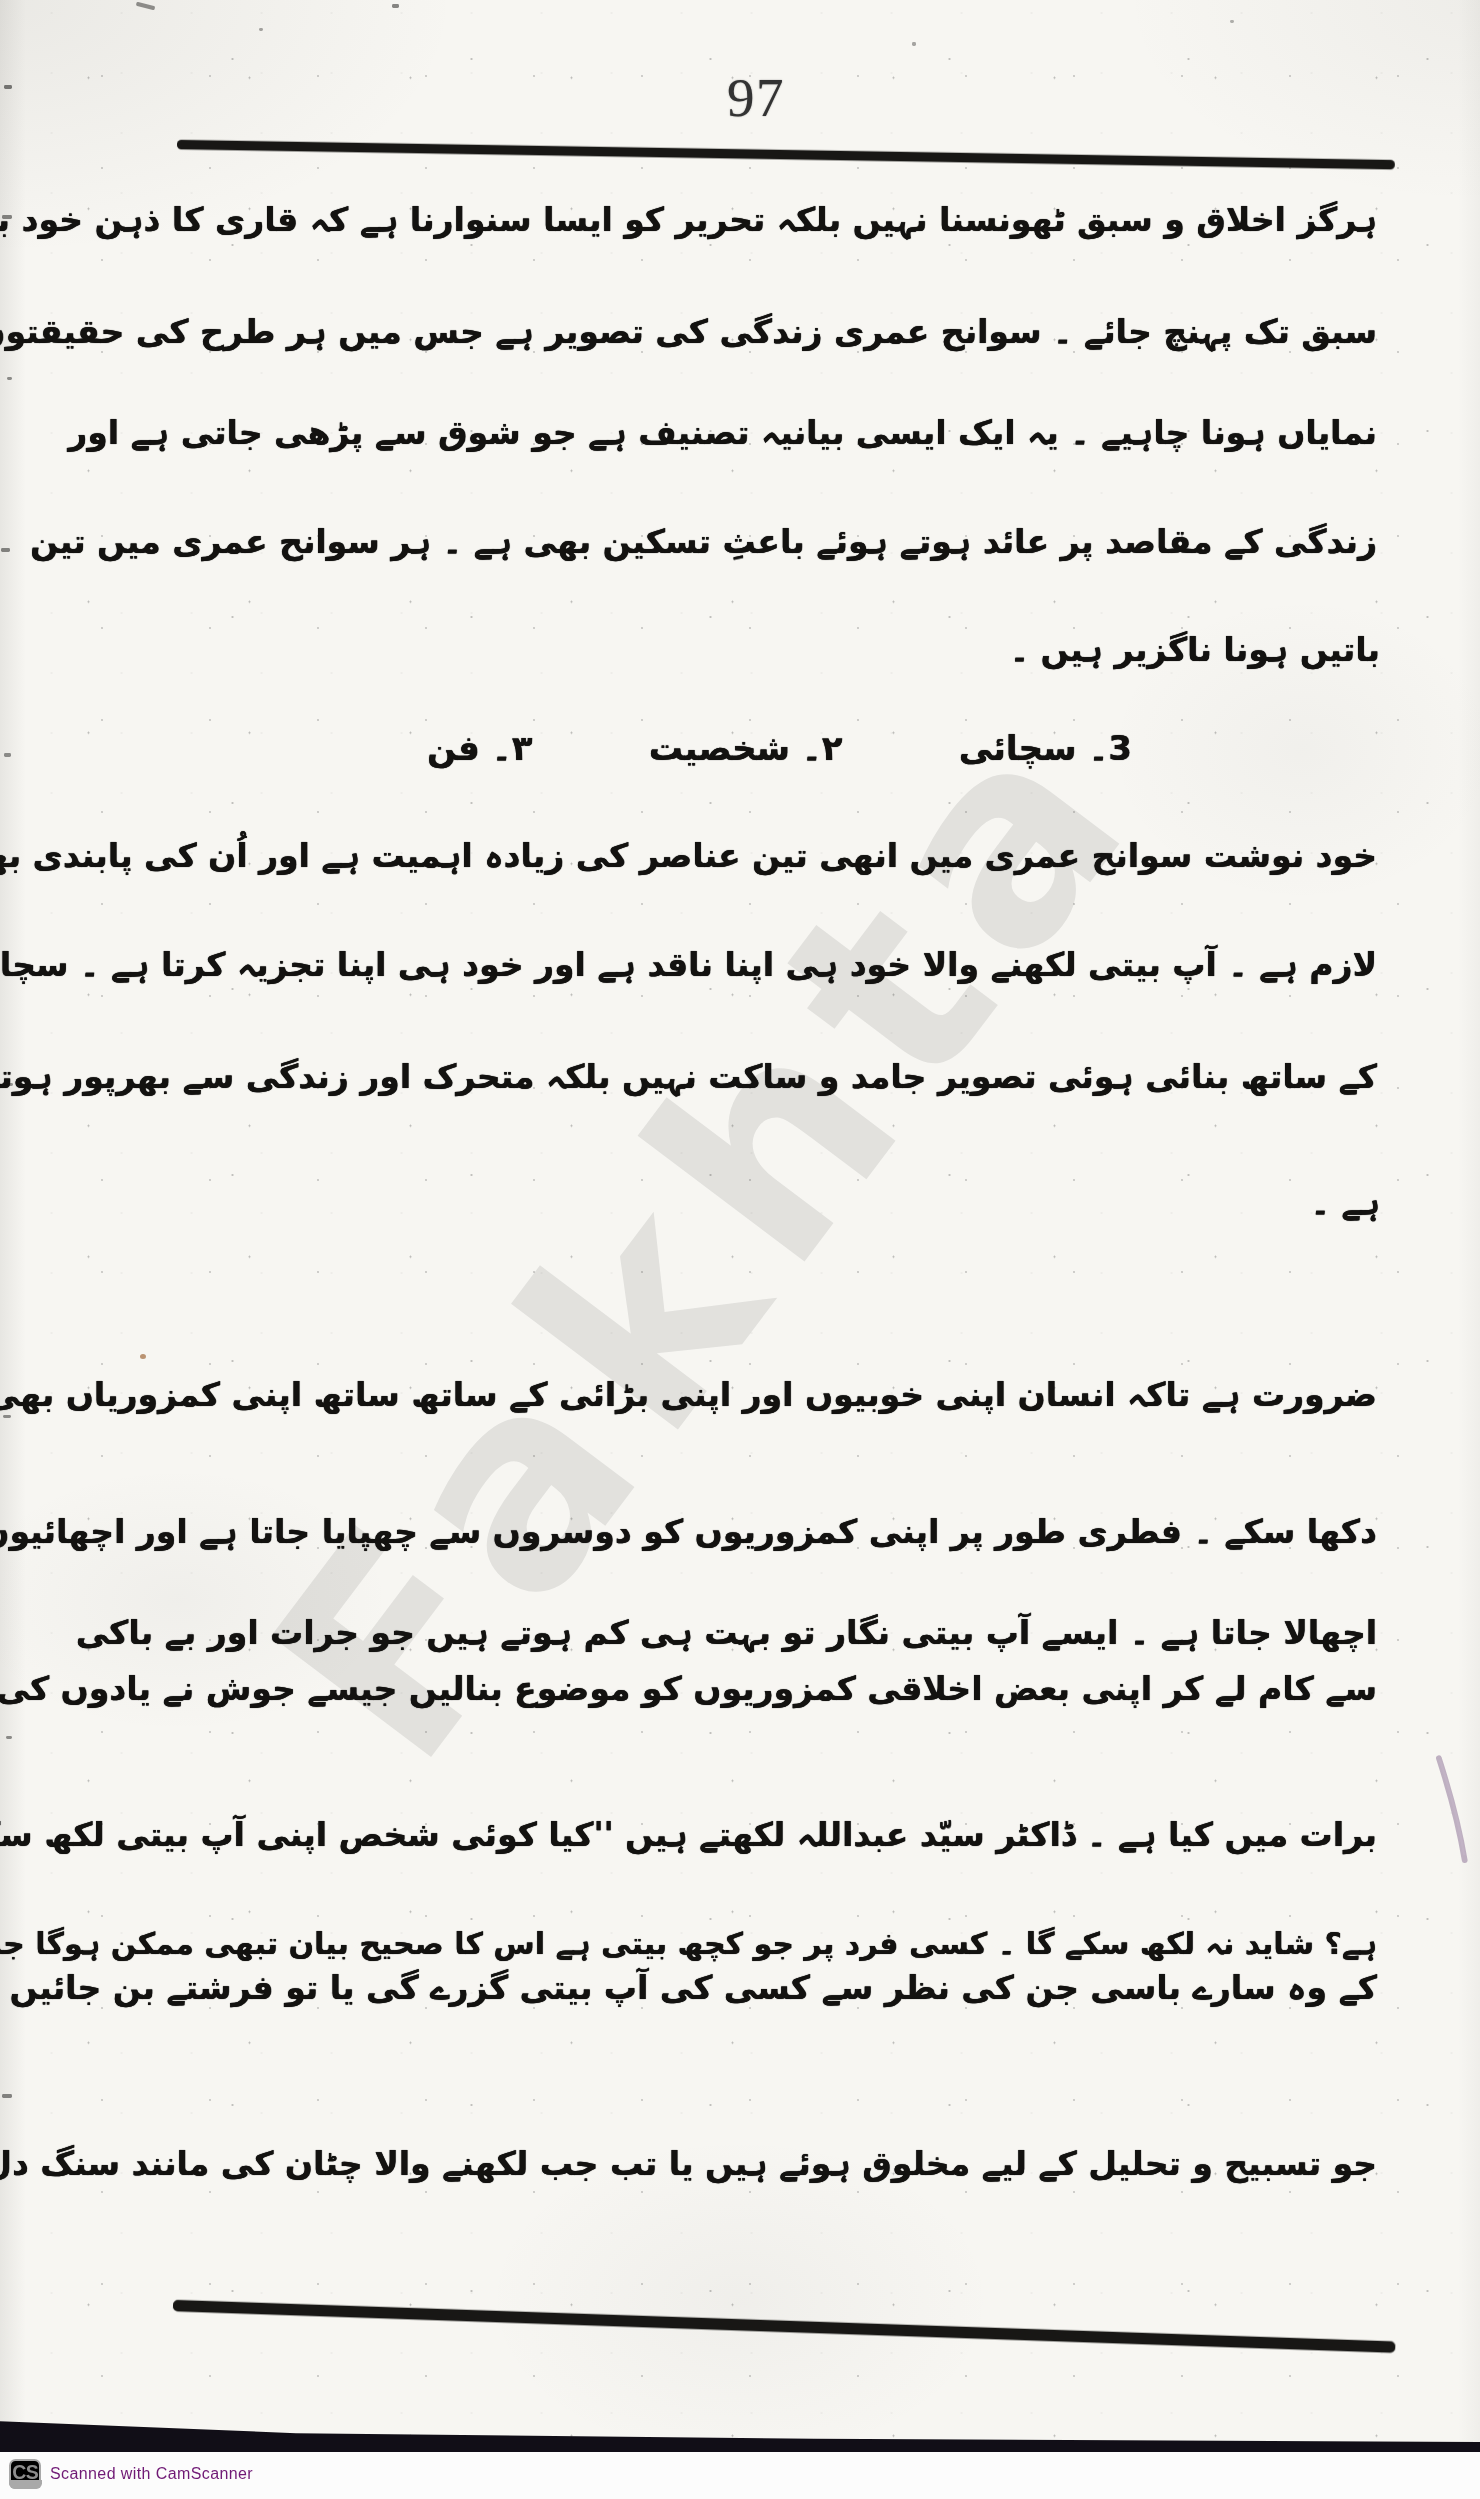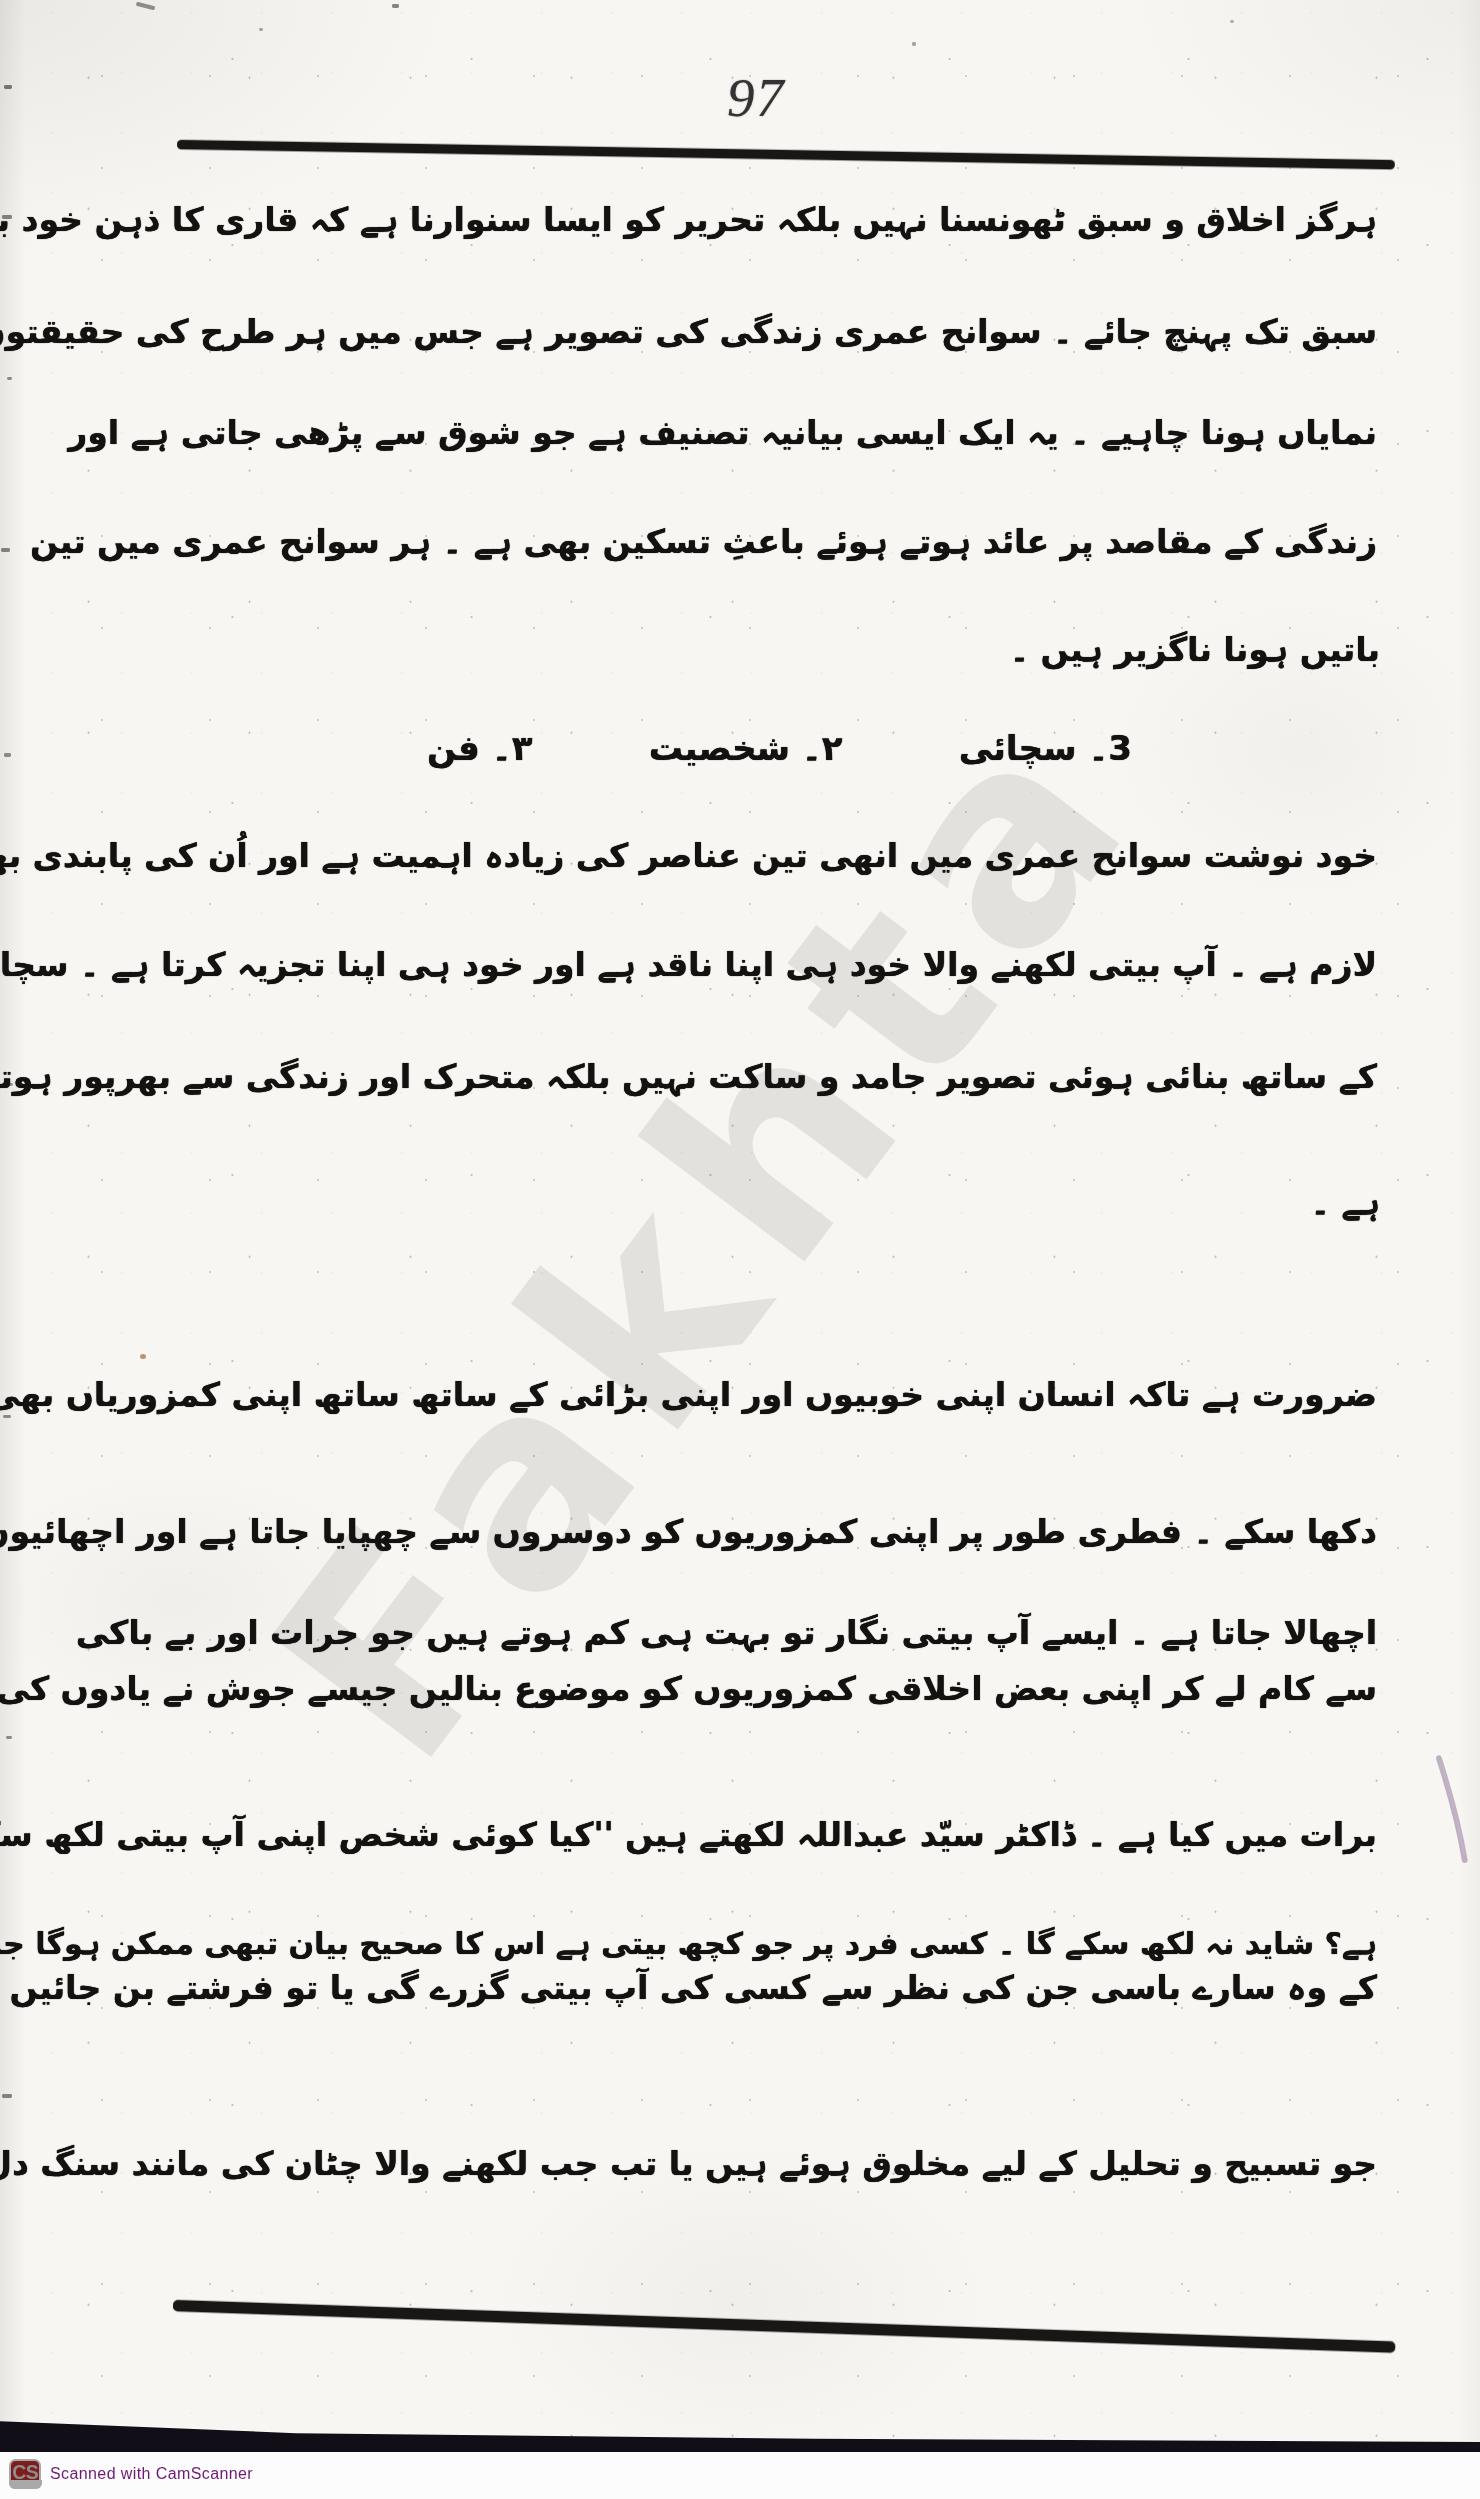--- a/index.html
+++ b/index.html
@@ -34,21 +34,20 @@
       radial-gradient(ellipse 304px 188px at 12% 64%, rgba(100,100,100,.05), transparent 70%),
       radial-gradient(ellipse 275px 217px at 88% 30%, rgba(100,100,100,.045), transparent 70%),
       radial-gradient(ellipse 361px 231px at 50% 92%, rgba(100,100,100,.05), transparent 70%);
   }
   .pageno{
     position:absolute;left:727px;top:66px;width:87px;
     font-family:"Liberation Serif", serif;
     font-size:55px;color:#333;letter-spacing:1.4px;
     text-shadow:0 0 1.4px rgba(40,40,40,.55);
     z-index:10;
-    font-style:italic;
   }
   .rule{
     position:absolute;background:#181715;border-radius:5px;z-index:9;
     box-shadow:0 0.7px 0 rgba(24,23,21,.5), 0 -0.7px 0 rgba(24,23,21,.35);
     filter:blur(0.4px);
   }
   .rule.top{left:177px;top:140px;width:1218px;height:9.4px;transform:rotate(.95deg);transform-origin:left center;}
   .rule.bottom{left:173px;top:2300px;width:1223px;height:11px;transform:rotate(1.95deg);transform-origin:left center;}
   .watermark{
     position:absolute;left:340px;top:1590px;width:1301px;height:260px;
@@ -79,21 +78,21 @@
     position:absolute;left:0;top:2414px;width:1480px;height:40px;z-index:11;
     background:#110e17;
     clip-path:polygon(0 18%, 20% 48%, 55% 62%, 100% 70%, 100% 100%, 0 100%);
   }
   .footer{
     position:absolute;left:0;top:2452px;width:1480px;height:48px;
     background:#fcfcfc;z-index:12;
   }
   .cs-logo{
     position:absolute;left:9.4px;top:6.5px;width:27.5px;height:26px;
-    border:2.9px solid #a9a9a9;border-radius:6.5px;background:#7f1d1d;
+    border:2.9px solid #a9a9a9;border-radius:6.5px;background:#000000;
   }
   .cs-logo .cs-text{
     position:absolute;left:0;right:0;top:0.7px;text-align:center;
     font-family:"Liberation Sans", sans-serif;
     font-size:19.5px;font-weight:bold;color:#8d8d8d;letter-spacing:-0.7px;
   }
   .cs-logo .cs-bar{
     position:absolute;left:-2.9px;right:-2.9px;bottom:-2.9px;height:9.4px;
     background:#a9a9a9;border-radius:0 0 5.8px 5.8px;
   }

